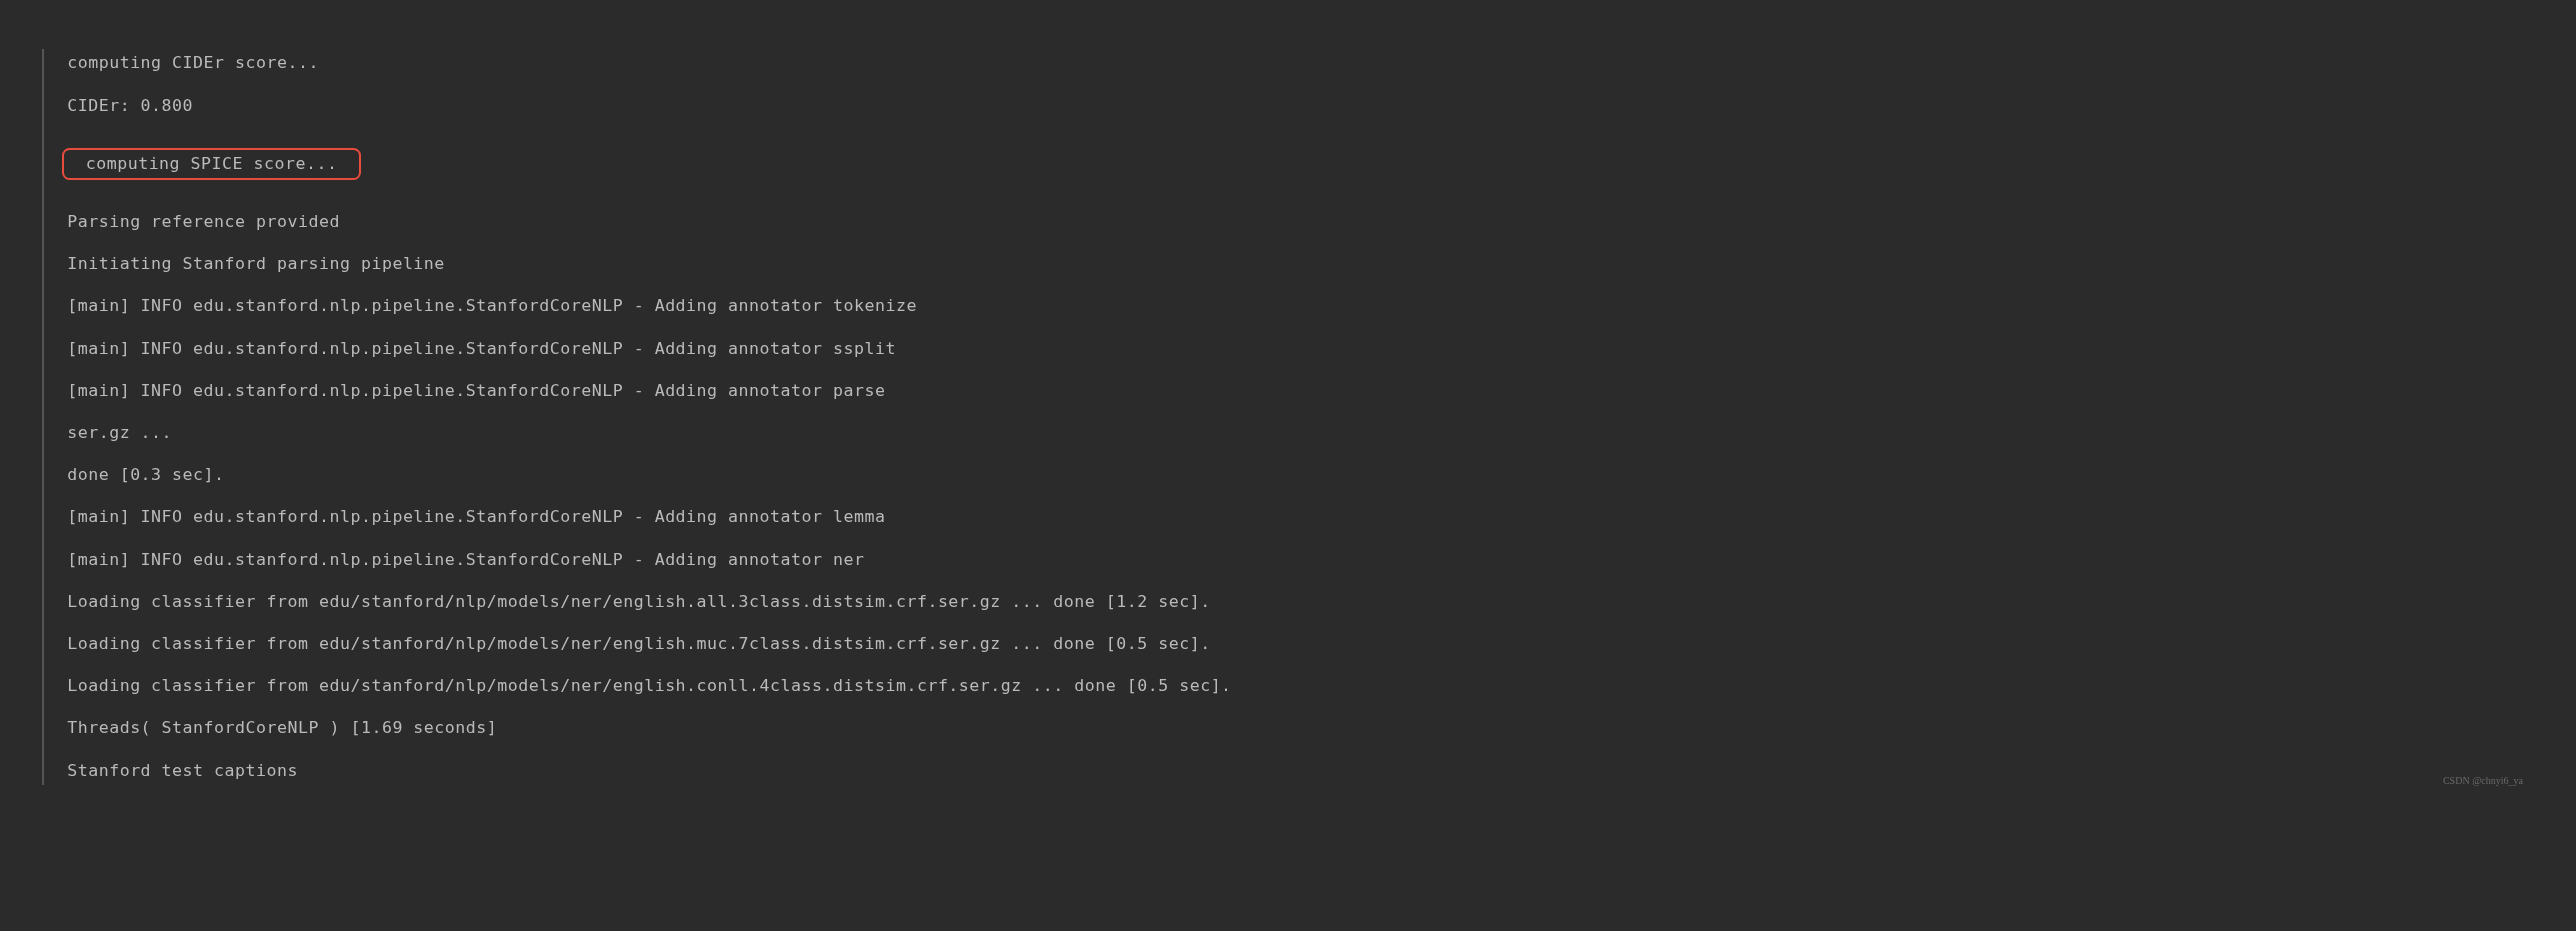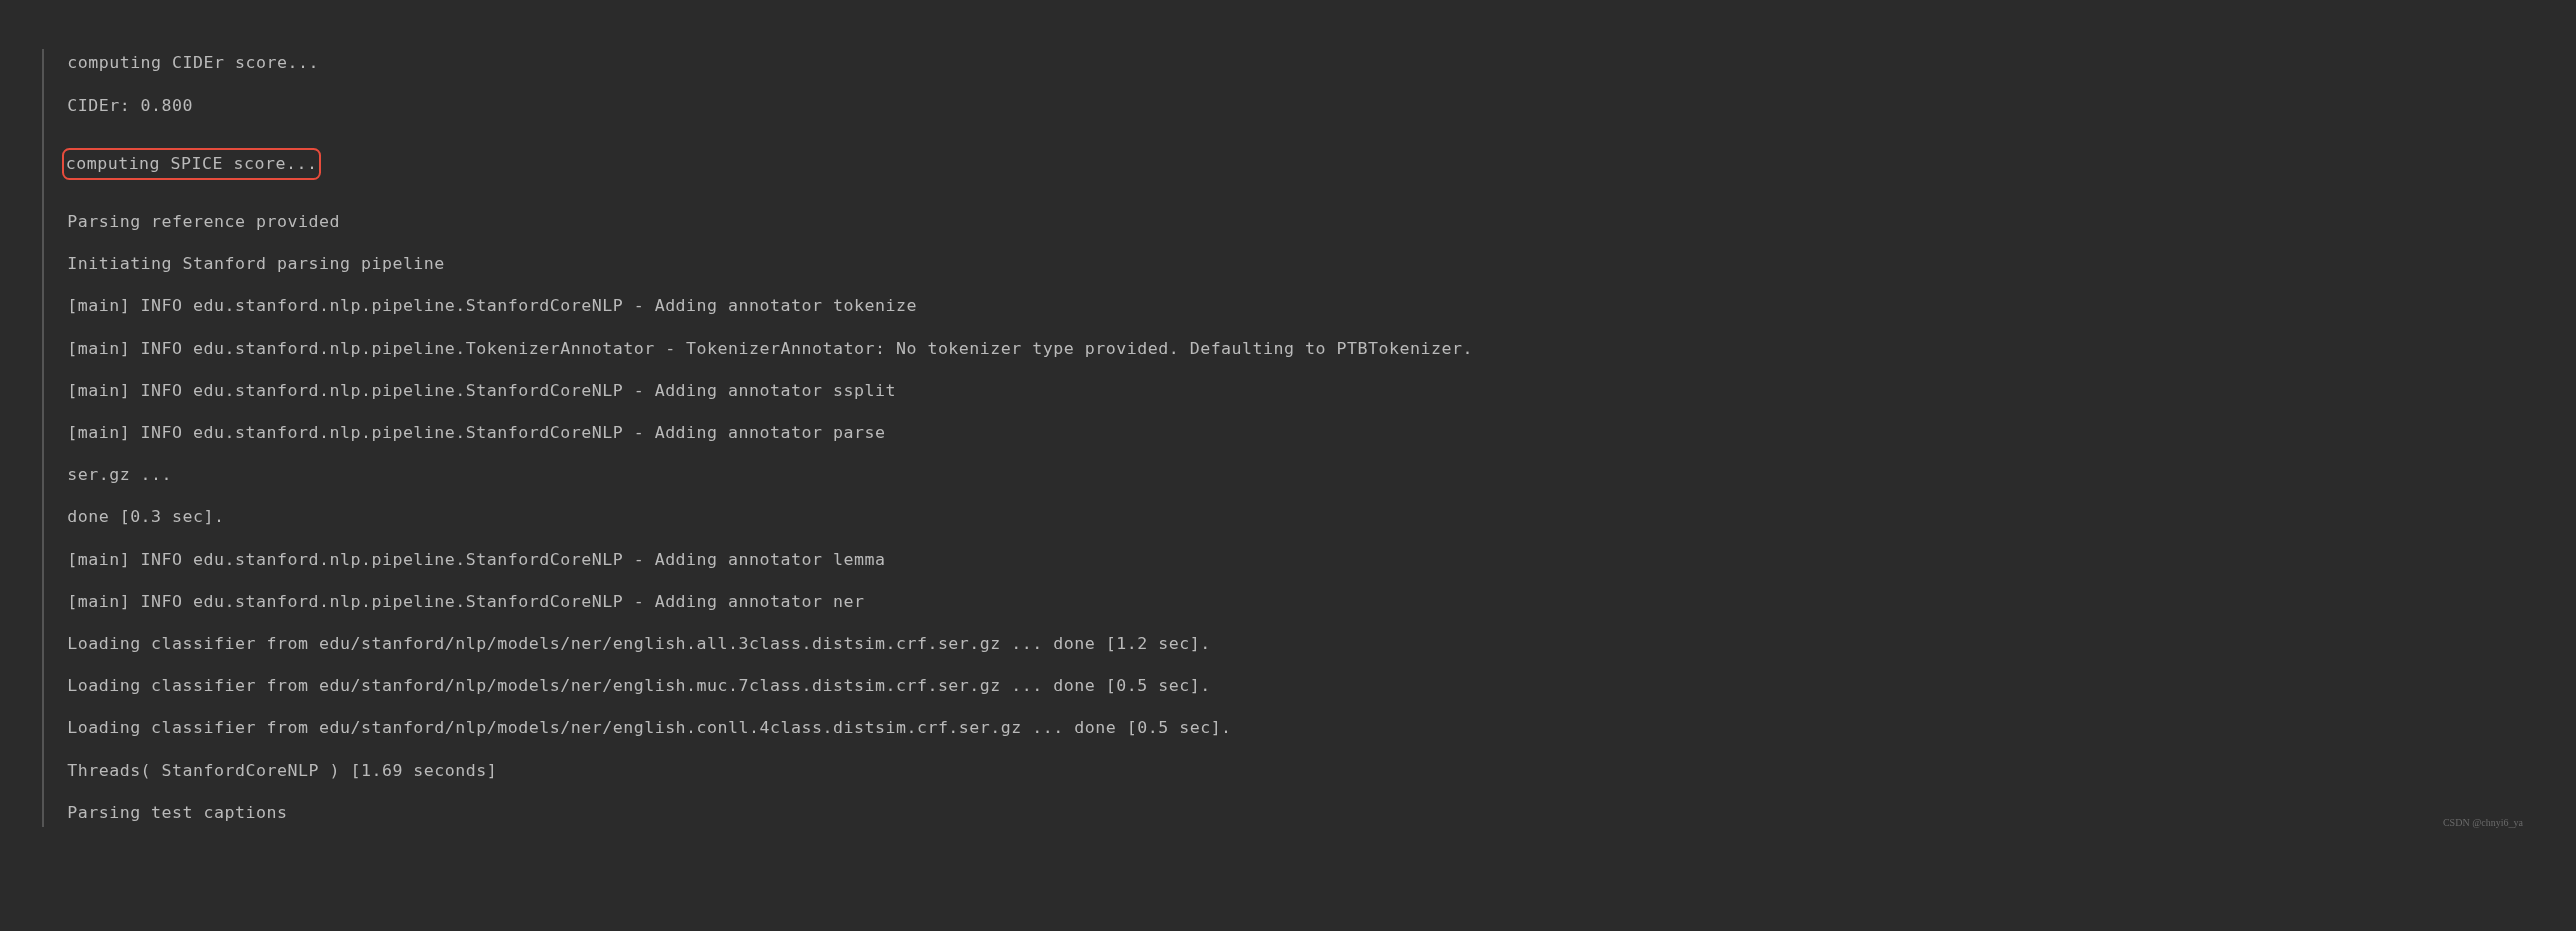--- a/index.html
+++ b/index.html
@@ -23,21 +23,21 @@
       padding-left: 9.2px;
     }
     .line {
       white-space: pre;
       letter-spacing: 0.5px;
     }
     .highlight-box {
       border: 2.3px solid #e74c3c;
       border-radius: 7.4px;
       display: inline-block;
-      padding: 0px 2px;
+      padding: 0px 22px;
       margin-left: -5.5px;
       text-align: right;
     }
     .watermark {
       position: absolute;
       bottom: 3.7px;
       right: 11px;
       font-size: 10px;
       color: #6a6a6a;
       font-family: Liberation Serif, serif;
@@ -46,28 +46,27 @@
 </head>
 <body>
 
 <div class="terminal" id="terminal-container">
 <div class="line">computing CIDEr score...</div>
     <div class="line">CIDEr: 0.800</div>
     <div class="line"><span class="highlight-box">computing SPICE score...</span></div>
     <div class="line">Parsing reference provided</div>
     <div class="line">Initiating Stanford parsing pipeline</div>
     <div class="line">[main] INFO edu.stanford.nlp.pipeline.StanfordCoreNLP - Adding annotator tokenize</div>
-    <div class="line">[main] INFO edu.stanford.nlp.pipeline.TokenizerAnnotator - TokenizerAnnotator: No tokenizer type provided. Defaulting to PTBTokenizer.</div>
     <div class="line">[main] INFO edu.stanford.nlp.pipeline.StanfordCoreNLP - Adding annotator ssplit</div>
     <div class="line">[main] INFO edu.stanford.nlp.pipeline.StanfordCoreNLP - Adding annotator parse</div>
     <div class="line">ser.gz ...</div>
     <div class="line">done [0.3 sec].</div>
     <div class="line">[main] INFO edu.stanford.nlp.pipeline.StanfordCoreNLP - Adding annotator lemma</div>
     <div class="line">[main] INFO edu.stanford.nlp.pipeline.StanfordCoreNLP - Adding annotator ner</div>
     <div class="line">Loading classifier from edu/stanford/nlp/models/ner/english.all.3class.distsim.crf.ser.gz ... done [1.2 sec].</div>
     <div class="line">Loading classifier from edu/stanford/nlp/models/ner/english.muc.7class.distsim.crf.ser.gz ... done [0.5 sec].</div>
     <div class="line">Loading classifier from edu/stanford/nlp/models/ner/english.conll.4class.distsim.crf.ser.gz ... done [0.5 sec].</div>
     <div class="line">Threads( StanfordCoreNLP ) [1.69 seconds]</div>
-    <div class="line">Parsing test captions</div>
+    <div class="line">Stanford test captions</div>
   </div>
 
 <div class="watermark">CSDN @chnyi6_ya</div>
 
 
 </body></html>

